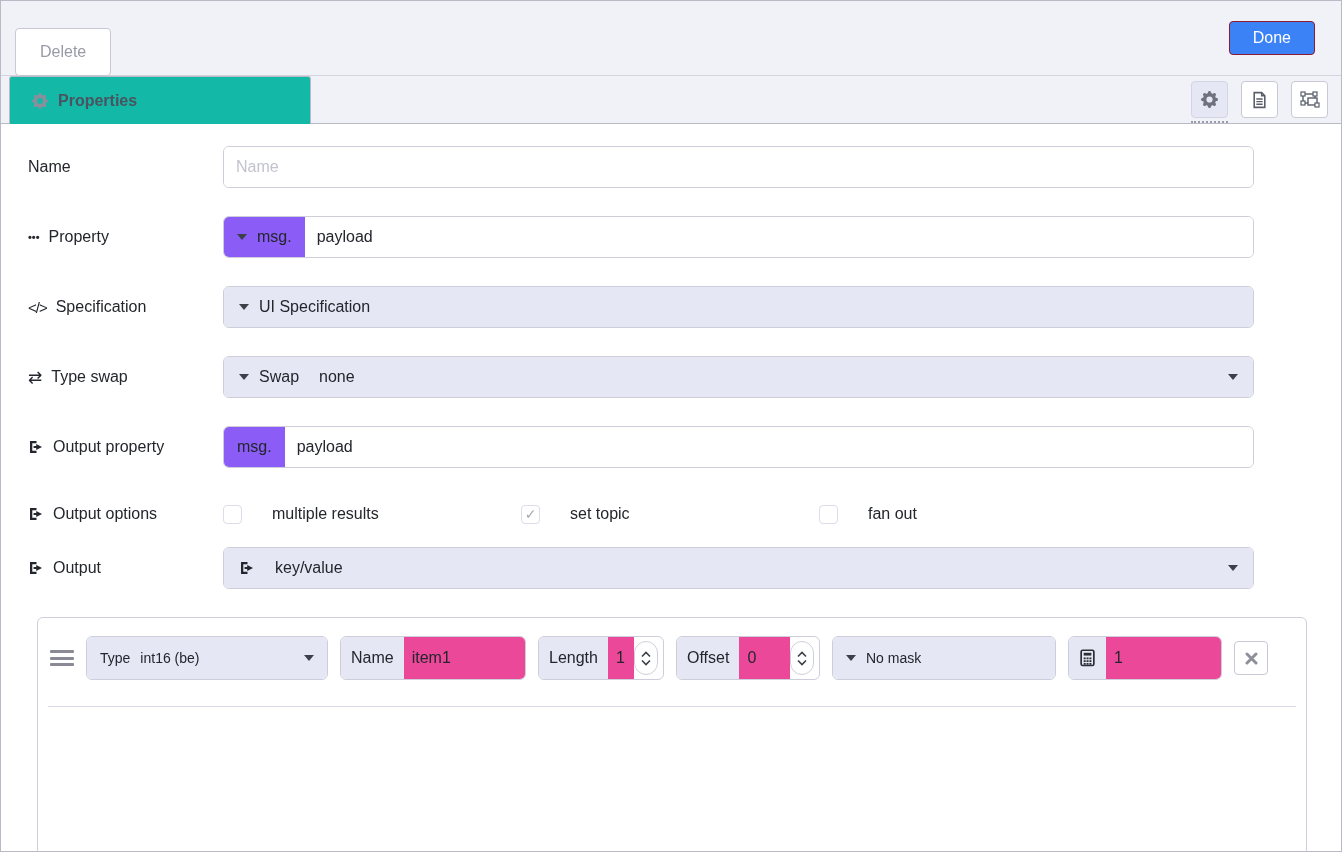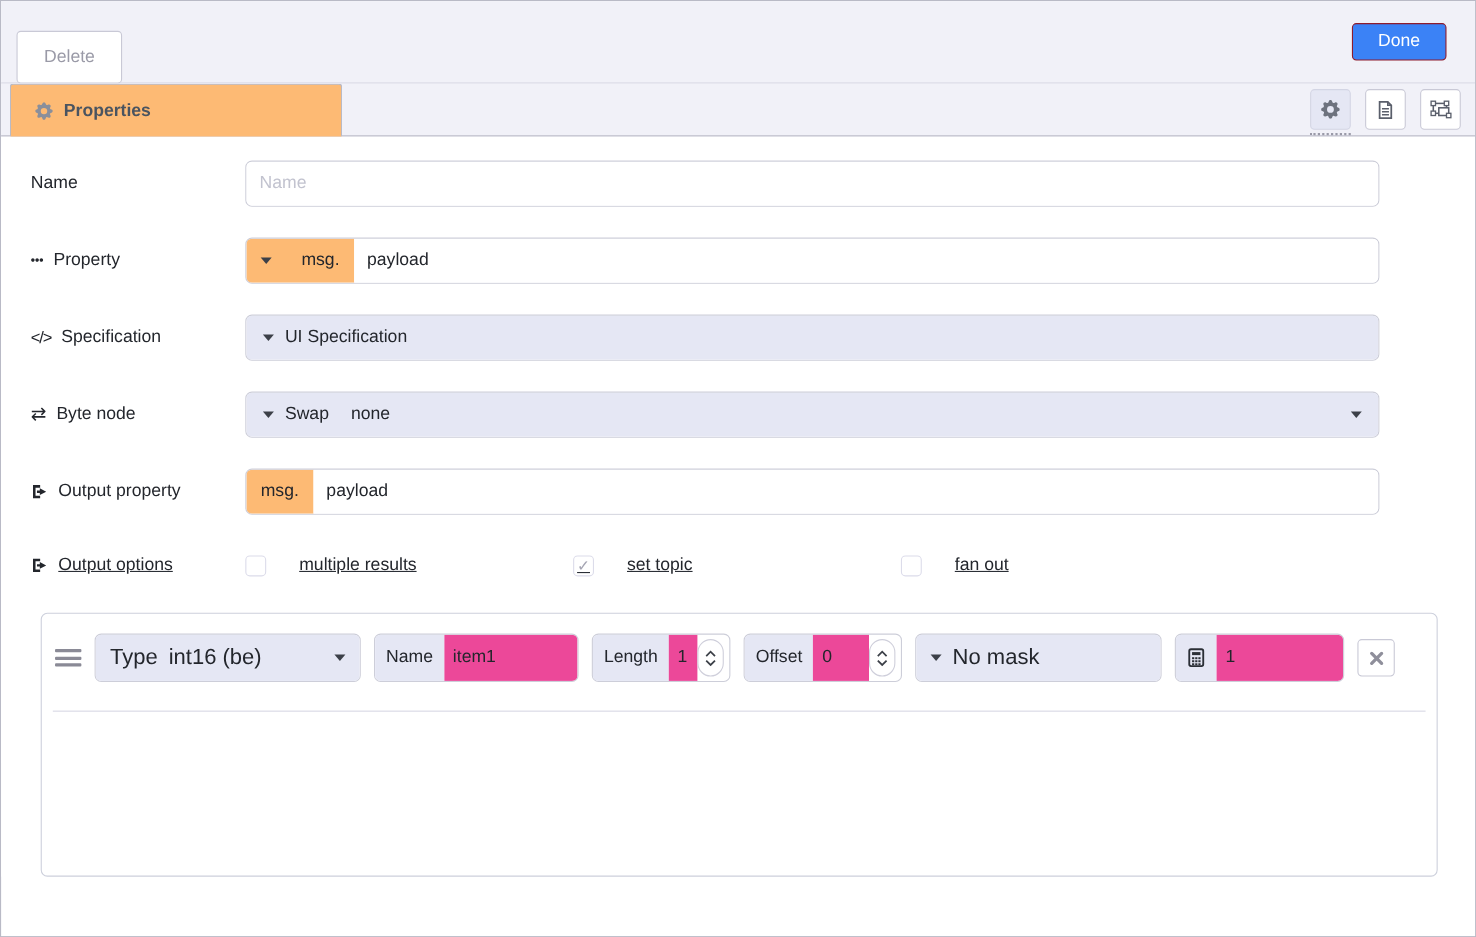--- a/index.html
+++ b/index.html
@@ -40,62 +40,62 @@
   .btn-cancel{ height:46px; padding:0 27px; color:#6b6e78; margin-right:26px; }
   .btn-done{ height:34px; padding:0 23px; color:#fff; background:#3b82f6; border:1px solid #8d1b2d; }
   
   .tabbar{
     height:48px; background:#f1f1f8;
     border-bottom:1px solid #b9bac6;
     position:relative;
   }
   .tab{
     position:absolute; left:8px; top:0; height:48px; width:302px;
-    background:#fdba74; border:1px solid #b9bac6; border-bottom:none;
+    background:#14b8a6; border:1px solid #b9bac6; border-bottom:none;
     border-radius:3px 3px 0 0;
     display:flex; align-items:center; gap:10px; padding-left:22px;
     cursor:pointer;
   }
   .tab-label{ font-size:16px; font-weight:bold; color:#4a5460; }
   .tab-actions{ position:absolute; right:13px; top:5px; display:flex; gap:13px; }
   .icon-btn{
     width:37px; height:37px; background:#fff;
     border:1px solid #c9c9d6; border-radius:4px;
     display:flex; align-items:center; justify-content:center;
     cursor:pointer; position:relative;
   }
   .icon-btn.active{ background:#e5e7f4; border-color:#d3d5e4; }
   .icon-btn.active::after{
     content:""; position:absolute; left:-1px; right:-1px; bottom:-6px;
     border-bottom:2px dotted #9a9aa8;
   }
   
   .form{ padding:22px 0 0 27px; background:#fff; }
   .row{ display:flex; align-items:center; height:42px; margin-bottom:28px; }
-  .row-opts{ height:36px; margin-bottom:15px;text-decoration:underline; }
+  .row-opts{ height:36px; margin-bottom:15px; }
   .row-label{
     width:195px; display:flex; align-items:center; gap:9px;
     font-size:16px; color:#23262c;
   }
   .lbl-ellipsis{ font-size:11px; font-weight:bold; letter-spacing:0px; color:#23262c; }
   .lbl-code{ font-size:15px; color:#23262c; letter-spacing:-1px; }
   .lbl-swap{ font-size:17px; color:#23262c; }
   .field{
     width:1031px; height:42px;
     border:1px solid #cdced9; border-radius:6px;
     background:#fff; display:flex; align-items:stretch; overflow:hidden;
   }
   .field input{
     flex:1; border:none; outline:none; font-family:inherit;
     font-size:16px; color:#23262c; padding:0 12px; min-width:0; background:#fff;
   }
   .field input::placeholder{ color:#c2c3cf; }
   .prefix{
-    background:#fdba74; display:flex; align-items:center;
-    gap:27px; padding:0 13px; font-size:16px; color:#23262c;
+    background:#8b5cf6; display:flex; align-items:center;
+    gap:10px; padding:0 13px; font-size:16px; color:#23262c;
     cursor:pointer; flex:none;
   }
   .prefix.static{ cursor:default; }
   .select{
     width:100%; background:#e5e7f4;
     display:flex; align-items:center; gap:10px;
     padding:0 15px; font-size:16px; color:#23262c; cursor:pointer;
   }
   .select .val{ }
   .select .val-gap{ margin-left:10px; }
@@ -125,21 +125,21 @@
     padding:18px 12px 0 12px; height:62px;
   }
   .drag{ width:24px; display:flex; flex-direction:column; gap:3.5px; cursor:grab; flex:none; }
   .drag i{ display:block; height:3px; background:#8a8a96; border-radius:1px; }
   .ifield{
     height:44px; border:1px solid #cdced9; border-radius:6px;
     display:flex; align-items:stretch; overflow:hidden; background:#fff; flex:none;
   }
   .ifield .iselect{
     width:100%; background:#e5e7f4; display:flex; align-items:center;
-    gap:10px; padding:0 13px; font-size:20px; color:#23262c; cursor:pointer;
+    gap:10px; padding:0 13px; font-size:14px; color:#23262c; cursor:pointer;
   }
   .ifield .ipfx{
     background:#e5e7f4; display:flex; align-items:center;
     padding:0 10px; font-size:16px; color:#23262c; flex:none;
   }
   .ifield input{
     flex:1; min-width:0; border:none; outline:none; background:#ec4899;
     font-family:inherit; font-size:16px; color:#23262c; padding:0 8px;
   }
   .w-type{ width:242px; }
@@ -251,21 +251,21 @@
         <span class="select">
           <span class="caret"></span>
           <span class="val">UI Specification</span>
         </span>
       </div>
     </div>
 
     <div class="row">
       <div class="row-label">
         <span class="lbl-swap">⇄</span>
-        <span>Byte node</span>
+        <span>Type swap</span>
       </div>
       <div class="field">
         <span class="select">
           <span class="caret"></span>
           <span>Swap</span>
           <span class="val val-gap">none</span>
           <span class="caret caret-right"></span>
         </span>
       </div>
     </div>
@@ -307,20 +307,43 @@
           <span class="checkbox checked">✓</span>
           <span class="opt-label">set topic</span>
         </div>
         <div class="opt">
           <span class="checkbox"></span>
           <span class="opt-label">fan out</span>
         </div>
       </div>
     </div>
 
+    <div class="row">
+      <div class="row-label">
+        <span>
+          <svg width="16" height="16" viewBox="0 0 16 16" fill="#23262c">
+              <path d="M2 2h6.5v2.3H4.3v7.4h4.2V14H2z"></path>
+              <path d="M8.2 4.9 14 8l-5.8 3.1V9.1H5.6V6.9h2.6z"></path>
+            </svg>
+        </span>
+        <span>Output</span>
+      </div>
+      <div class="field">
+        <span class="select">
+          <span>
+            <svg width="16" height="16" viewBox="0 0 16 16" fill="#23262c">
+                <path d="M2 2h6.5v2.3H4.3v7.4h4.2V14H2z"></path>
+                <path d="M8.2 4.9 14 8l-5.8 3.1V9.1H5.6V6.9h2.6z"></path>
+              </svg>
+          </span>
+          <span class="val val-gap">key/value</span>
+          <span class="caret caret-right"></span>
+        </span>
+      </div>
+    </div>
 
     <div class="items">
       <div class="item-row">
 
         <span class="drag">
             <i></i>
             <i></i>
             <i></i>
           </span>
 

